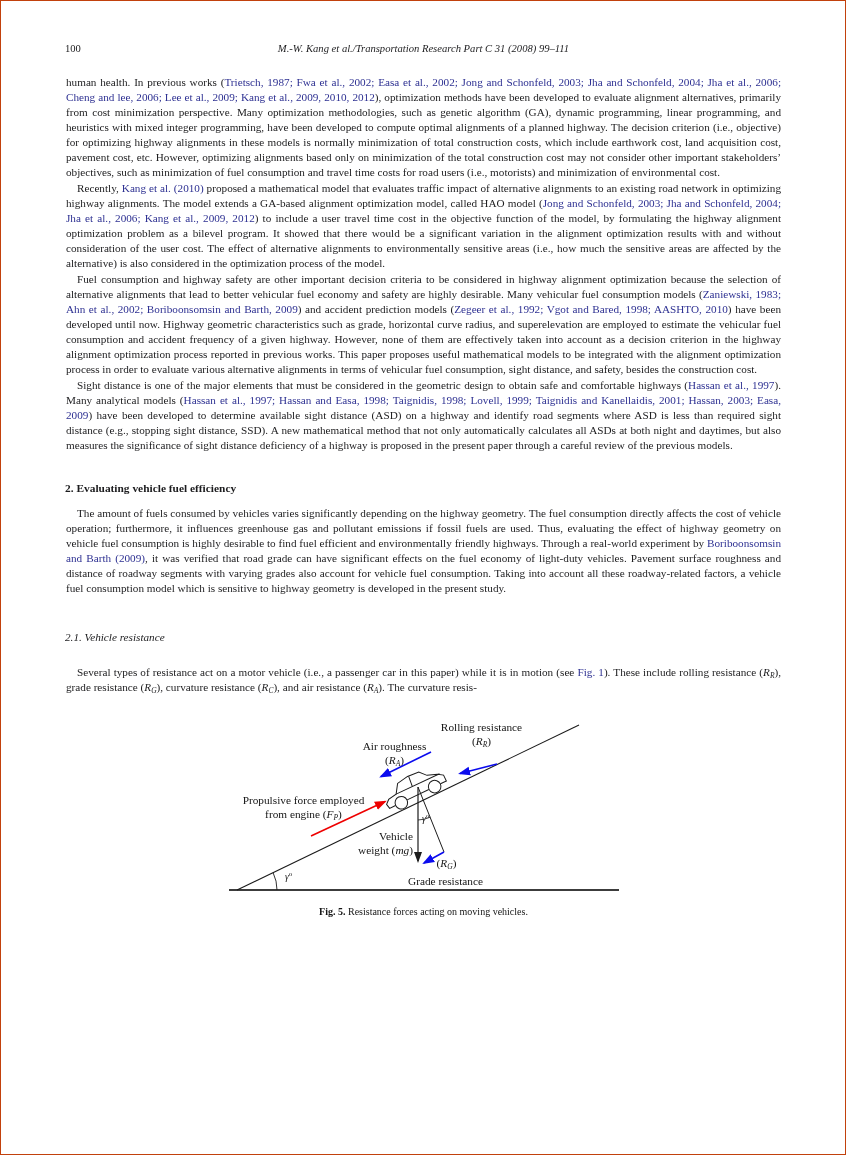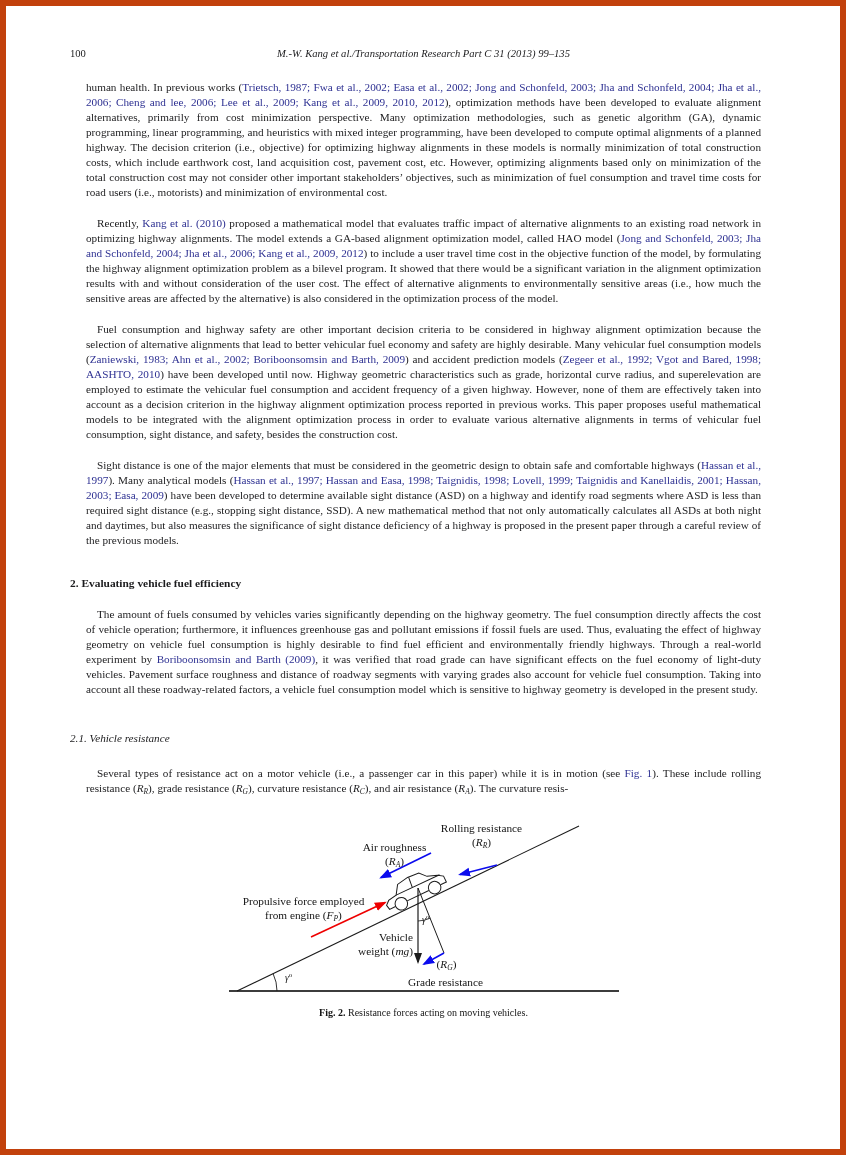--- a/index.html
+++ b/index.html
@@ -1,31 +1,31 @@
 <!DOCTYPE html>
 <html><head>
 <meta charset="utf-8">
 <style>
   html, body { margin:0; padding:0; background:#ffffff; }
   * { box-sizing:border-box; }
   .page {
     position:relative;
     width:846px; height:1155px;
     background:#ffffff;
-    border:6px solid #c2410c;
+    border:1px solid #c2410c;
     padding:40px 63px 0 64px;
     font-family:"Liberation Serif","DejaVu Serif",serif;
     font-size:11.2px; line-height:15px;
     color:#1c1c1e;
     overflow:hidden;
   }
   .head { position:relative; height:14px; margin-bottom:20px; font-size:10.6px; }
   .pagenum { position:absolute; left:0; top:0; font-style:normal; }
   .rhead { display:block; text-align:center; font-style:italic; }
-  main p.para { margin:16px; text-align:justify; text-indent:11px; }
+  main p.para { margin:1px; text-align:justify; text-indent:11px; }
   main p.para.first { text-indent:0; }
   .cite { color:#2e3192; }
   sub { font-size:7.5px; line-height:0; vertical-align:-2px; }
   sup { font-size:7px; line-height:0; vertical-align:4px; }
   h2.sec  { font-size:11.4px; font-weight:bold; margin:28px 0 10px 0; }
   h3.subsec { font-size:11.2px; font-weight:normal; font-style:italic; margin:34px 0 20px 0; }
   figure.fig { margin:22px auto 0 auto; width:394px; }
   .canvas { position:relative; width:394px; height:178px; }
   .canvas svg { position:absolute; left:0; top:0; }
   .flab { position:absolute; transform:translateX(-50%); text-align:center;
@@ -33,21 +33,21 @@
   .flab.tiny { font-size:9.5px; }
   figcaption { margin-top:10px; text-align:center; font-size:10px; line-height:13px; color:#141414; }
 </style>
 </head>
 <body>
 
 <div class="page">
 
   <header class="head">
     <span class="pagenum">100</span>
-    <span class="rhead">M.-W. Kang et al./Transportation Research Part C 31 (2013) 99–135</span>
+    <span class="rhead">M.-W. Kang et al./Transportation Research Part C 31 (2008) 99–111</span>
   </header>
 
   <main>
     <p class="para first">human health. In previous works (<span class="cite">Trietsch, 1987; Fwa et al., 2002; Easa et al., 2002; Jong and Schonfeld, 2003; Jha and Schonfeld, 2004; Jha et al., 2006; Cheng and lee, 2006; Lee et al., 2009; Kang et al., 2009, 2010, 2012</span>), optimization methods have been developed to evaluate alignment alternatives, primarily from cost minimization perspective. Many optimization methodologies, such as genetic algorithm (GA), dynamic programming, linear programming, and heuristics with mixed integer programming, have been developed to compute optimal alignments of a planned highway. The decision criterion (i.e., objective) for optimizing highway alignments in these models is normally minimization of total construction costs, which include earthwork cost, land acquisition cost, pavement cost, etc. However, optimizing alignments based only on minimization of the total construction cost may not consider other important stakeholders’ objectives, such as minimization of fuel consumption and travel time costs for road users (i.e., motorists) and minimization of environmental cost.</p>
     <p class="para">Recently, <span class="cite">Kang et al. (2010)</span> proposed a mathematical model that evaluates traffic impact of alternative alignments to an existing road network in optimizing highway alignments. The model extends a GA-based alignment optimization model, called HAO model (<span class="cite">Jong and Schonfeld, 2003; Jha and Schonfeld, 2004; Jha et al., 2006; Kang et al., 2009, 2012</span>) to include a user travel time cost in the objective function of the model, by formulating the highway alignment optimization problem as a bilevel program. It showed that there would be a significant variation in the alignment optimization results with and without consideration of the user cost. The effect of alternative alignments to environmentally sensitive areas (i.e., how much the sensitive areas are affected by the alternative) is also considered in the optimization process of the model.</p>
     <p class="para">Fuel consumption and highway safety are other important decision criteria to be considered in highway alignment optimization because the selection of alternative alignments that lead to better vehicular fuel economy and safety are highly desirable. Many vehicular fuel consumption models (<span class="cite">Zaniewski, 1983; Ahn et al., 2002; Boriboonsomsin and Barth, 2009</span>) and accident prediction models (<span class="cite">Zegeer et al., 1992; Vgot and Bared, 1998; AASHTO, 2010</span>) have been developed until now. Highway geometric characteristics such as grade, horizontal curve radius, and superelevation are employed to estimate the vehicular fuel consumption and accident frequency of a given highway. However, none of them are effectively taken into account as a decision criterion in the highway alignment optimization process reported in previous works. This paper proposes useful mathematical models to be integrated with the alignment optimization process in order to evaluate various alternative alignments in terms of vehicular fuel consumption, sight distance, and safety, besides the construction cost.</p>
     <p class="para">Sight distance is one of the major elements that must be considered in the geometric design to obtain safe and comfortable highways (<span class="cite">Hassan et al., 1997</span>). Many analytical models (<span class="cite">Hassan et al., 1997; Hassan and Easa, 1998; Taignidis, 1998; Lovell, 1999; Taignidis and Kanellaidis, 2001; Hassan, 2003; Easa, 2009</span>) have been developed to determine available sight distance (ASD) on a highway and identify road segments where ASD is less than required sight distance (e.g., stopping sight distance, SSD). A new mathematical method that not only automatically calculates all ASDs at both night and daytimes, but also measures the significance of sight distance deficiency of a highway is proposed in the present paper through a careful review of the previous models.</p>
 
     <h2 class="sec">2. Evaluating vehicle fuel efficiency</h2>
 
@@ -110,16 +110,16 @@
         <div class="flab" style="left:159px; top:112px;text-align:right;">
           <div>Vehicle</div>
           <div>weight (<i>mg</i>)</div>
         </div>
         <div class="flab" style="left:220px; top:139px;">(<i>R</i><sub><i>G</i></sub>)</div>
         <div class="flab" style="left:219px; top:157px;text-align:right;">Grade resistance</div>
         <div class="flab tiny" style="left:62px; top:153px;"><i>γ</i><sup>o</sup></div>
         <div class="flab tiny" style="left:199px; top:95px;"><i>γ</i><sup>o</sup></div>
       </div>
 
-      <figcaption><b>Fig. 2.</b><span> Resistance forces acting on moving vehicles.</span></figcaption>
+      <figcaption><b>Fig. 5.</b><span> Resistance forces acting on moving vehicles.</span></figcaption>
     </figure>
   </main>
 </div>
 
 </body></html>

